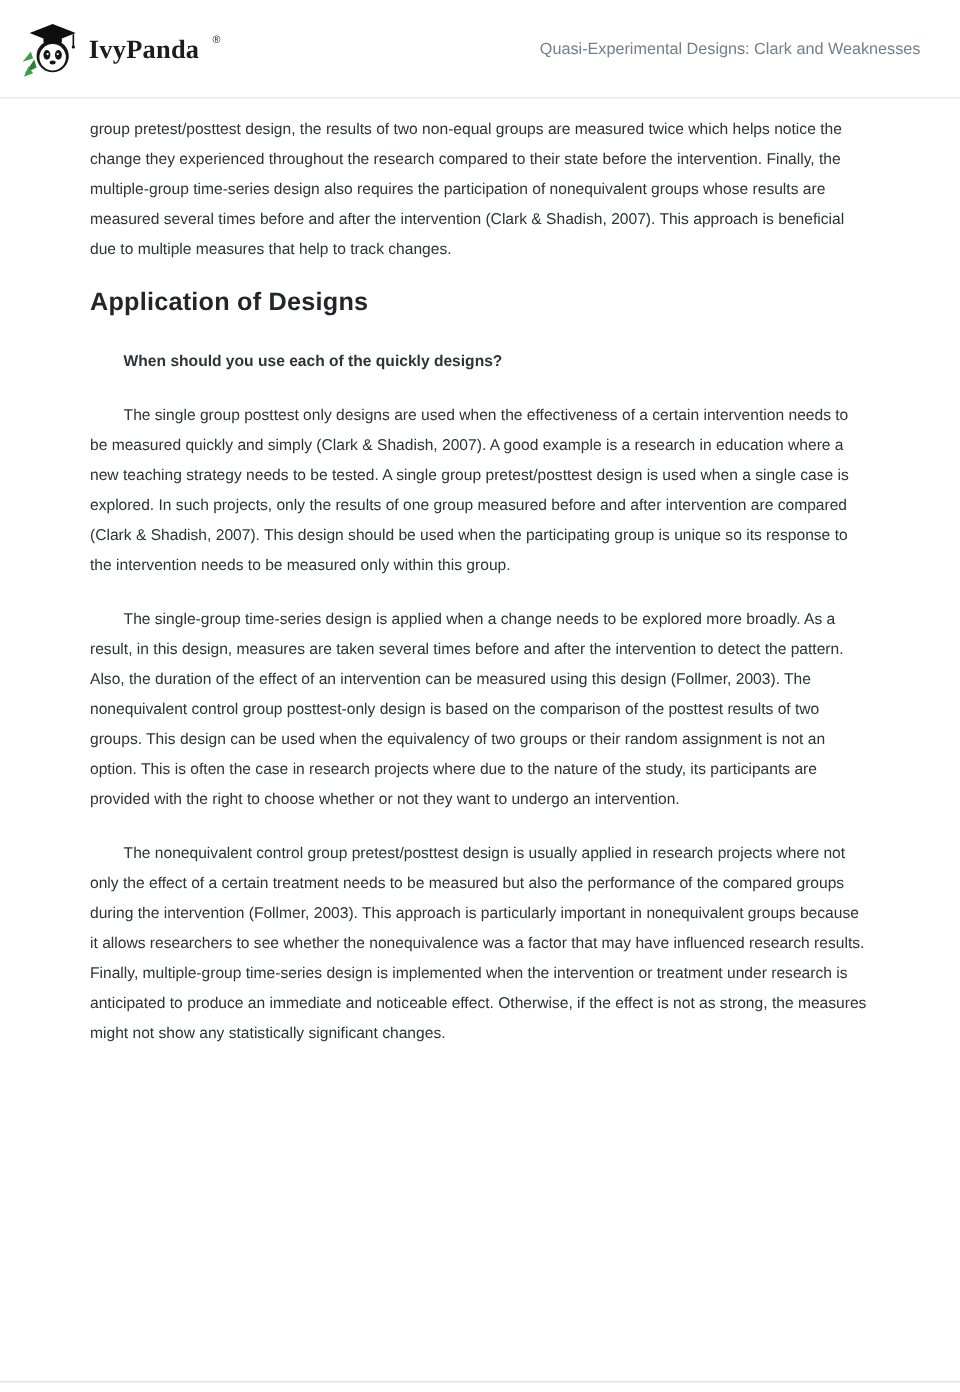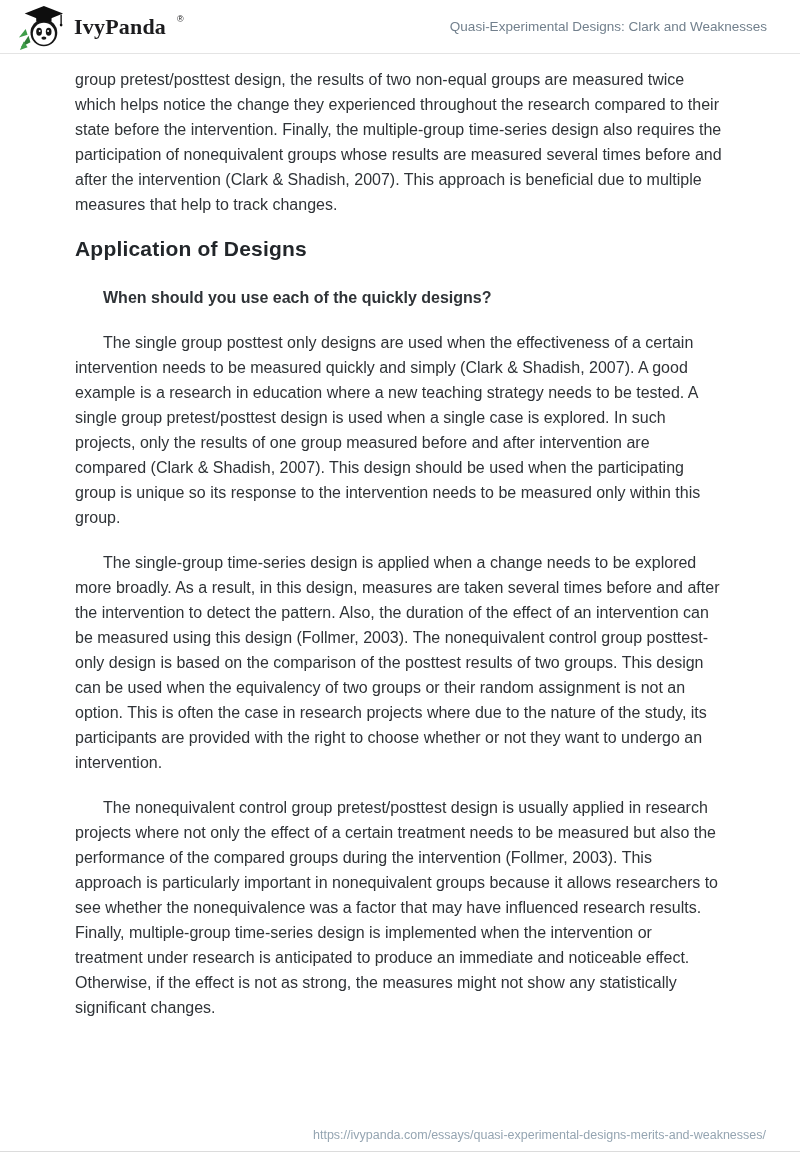--- a/index.html
+++ b/index.html
@@ -14,21 +14,21 @@
   .page {
     width: 800px;
     height: 1160px;
     position: relative;
     background: #ffffff;
   }
   .header {
     display: flex;
     align-items: center;
     justify-content: space-between;
-    height: 54px;
+    height: 82px;
     padding: 0 33px 0 18px;
     border-bottom: 1px solid #e4e4e4;
   }
   .brand {
     display: flex;
     align-items: center;
     gap: 10px;
     cursor: pointer;
   }
   .logo { width: 46px; height: 48px; display: inline-block; }
@@ -47,21 +47,21 @@
     margin-left: 1px;
   }
   .doc-title {
     font-size: 13.5px;
     color: #72808d;
   }
   .content {
     padding: 13px 77px 0 75px;
   }
   .para {
-    font-size: 16px;
+    font-size: 13px;
     line-height: 25px;
     color: #2f3337;
     margin-bottom: 20px;
     text-indent: 28px;
   }
   .para.no-indent { text-indent: 0; }
   .question {
     font-weight: 700;
   }
   .section-heading {
@@ -132,17 +132,16 @@
     <h2 class="section-heading">Application of Designs</h2>
 
     <p class="para question">When should you use each of the quickly designs?</p>
 
     <p class="para">The single group posttest only designs are used when the effectiveness of a certain intervention needs to be measured quickly and simply (Clark &amp; Shadish, 2007). A good example is a research in education where a new teaching strategy needs to be tested. A single group pretest/posttest design is used when a single case is explored. In such projects, only the results of one group measured before and after intervention are compared (Clark &amp; Shadish, 2007). This design should be used when the participating group is unique so its response to the intervention needs to be measured only within this group.</p>
     <p class="para">The single-group time-series design is applied when a change needs to be explored more broadly. As a result, in this design, measures are taken several times before and after the intervention to detect the pattern. Also, the duration of the effect of an intervention can be measured using this design (Follmer, 2003). The nonequivalent control group posttest-only design is based on the comparison of the posttest results of two groups. This design can be used when the equivalency of two groups or their random assignment is not an option. This is often the case in research projects where due to the nature of the study, its participants are provided with the right to choose whether or not they want to undergo an intervention.</p>
     <p class="para">The nonequivalent control group pretest/posttest design is usually applied in research projects where not only the effect of a certain treatment needs to be measured but also the performance of the compared groups during the intervention (Follmer, 2003). This approach is particularly important in nonequivalent groups because it allows researchers to see whether the nonequivalence was a factor that may have influenced research results. Finally, multiple-group time-series design is implemented when the intervention or treatment under research is anticipated to produce an immediate and noticeable effect. Otherwise, if the effect is not as strong, the measures might not show any statistically significant changes.</p>
   </main>
 
   <footer class="footer">
-    <div class="footer-url">https://ivypanda.com/essays/quasi-experimental-designs-merits-and-weaknesses/</div>
     <div class="footer-line"></div>
   </footer>
 
 </div>
 
 </body></html>

